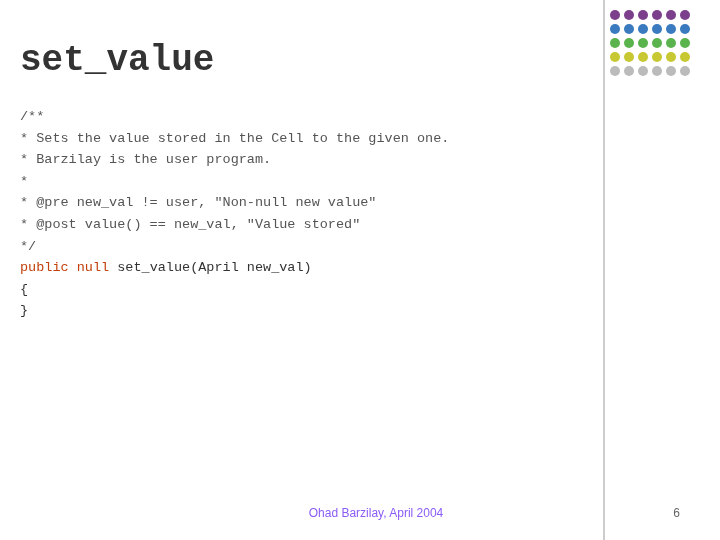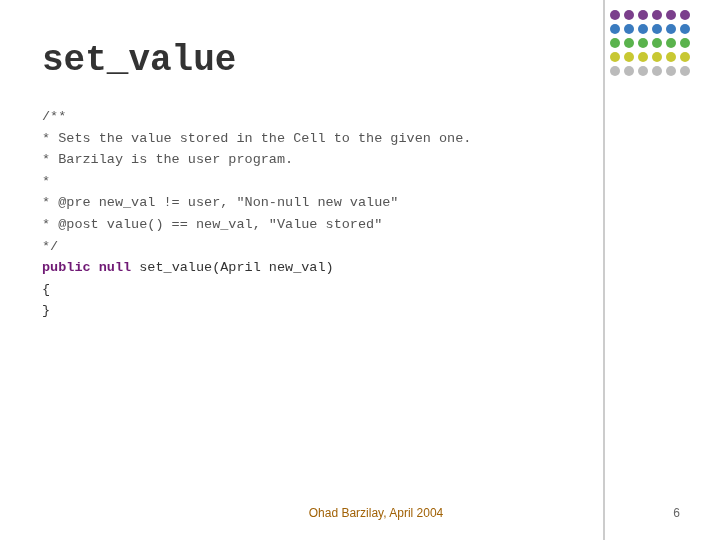--- a/index.html
+++ b/index.html
@@ -11,21 +11,21 @@
       font-family: Arial, sans-serif;
       overflow: hidden;
       position: relative;
     }
 
     .slide-container {
       width: 720px;
       height: 540px;
       background: #ffffff;
       position: relative;
-      padding: 30px 42px;
+      padding: 30px 20px;
     }
 
     
     .dots-grid {
       position: absolute;
       top: 10px;
       right: 20px;
       width: 90px;
       height: 70px;
       display: grid;
@@ -64,37 +64,37 @@
       font-size: 13.5px;
       line-height: 1.6;
       color: #333333;
     }
 
     .code-comment {
       color: #555555;
     }
 
     .code-keyword {
-      color: #701a75;
-      font-weight: bold;
+      color: #c2410c;
+      font-weight: normal;
     }
 
     .footer {
       position: absolute;
       bottom: 20px;
       left: 0;
       right: 0;
       display: flex;
       justify-content: center;
       align-items: center;
     }
 
     .footer-text {
       font-size: 12px;
-      color: #a16207;
+      color: #8b5cf6;
       margin-left: 32px;
     }
 
     .footer-page {
       position: absolute;
       bottom: 20px;
       right: 40px;
       font-size: 12px;
       color: #666666;
     }

